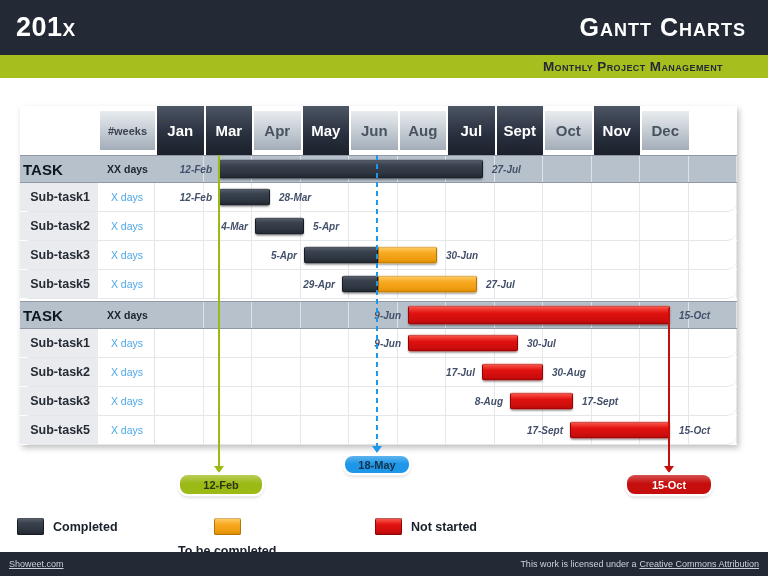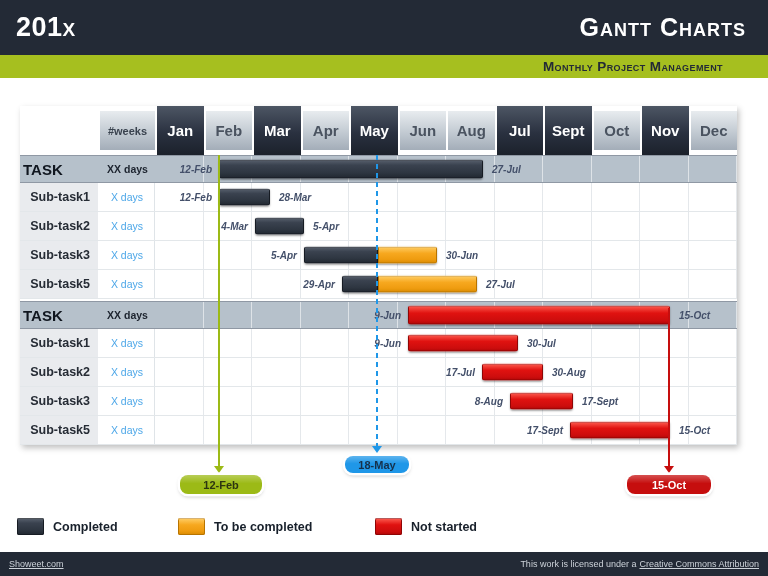--- a/index.html
+++ b/index.html
@@ -35,21 +35,21 @@
   .grow .weeks { width:55px; display:flex; align-items:center; justify-content:center; }
   .grow .chart { width:582px; position:relative; }
   .gridlines { background-image:repeating-linear-gradient(to right, transparent 0 47.5px, rgba(160,172,184,.28) 47.5px 48.5px); }
 
   .grow.task { height:28px; background:#b6c1cb; border-top:1.5px solid #8f98a4; border-bottom:1.5px solid #8f98a4; }
   .grow.task .name { font-size:15px; font-weight:bold; color:#10161f; padding-left:3px; }
   .grow.task .weeks { font-size:10.5px; font-weight:bold; color:#1c232e; }
   .grow.task .chart { background-image:repeating-linear-gradient(to right, transparent 0 47.5px, rgba(255,255,255,.55) 47.5px 48.5px); }
   .grow.task + .grow.task, .grow.sub + .grow.task { margin-top:2px; }
 
-  .grow.sub { height:29px; background:#fff; border-bottom:1px solid #e3e7ea; }
+  .grow.sub { height:29px; background:#fff; border-bottom:1px solid #e3e7ea;border-radius:10px; }
   .grow.sub .name { background:#e9ebee; justify-content:flex-end; padding-right:8px;
                     font-size:12.5px; font-weight:bold; color:#262c35; border-right:2px solid #fff; }
   .grow.sub .weeks { font-size:10.5px; color:#4da7e8; border-right:1px solid #dfe4e8; }
 
   .bar { position:absolute; top:50%; transform:translateY(-50%); height:17px; border-radius:3px;
          overflow:hidden; display:flex; box-shadow:0 1px 2px rgba(0,0,0,.35); }
   .grow.task .bar { height:19px; }
   .seg { height:100%; }
   .seg.completed { background:linear-gradient(#5a6370,#3a424f 30%,#2e3641 70%,#20262f);
                    box-shadow:inset 0 1px 0 rgba(255,255,255,.25), inset 0 0 0 1px #161b23; }
@@ -91,21 +91,20 @@
 <div class="greenbar">
   <div class="subtitle">Monthly Project Management</div>
 </div>
 
 <div class="gantt">
   <div class="ghead">
     <div class="spacer"></div>
     <div class="hcell weeks">#weeks</div>
 
   <div class="hcell month dark">Jan</div>
-      <div class="hcell month light">Feb</div>
       <div class="hcell month dark">Mar</div>
       <div class="hcell month light">Apr</div>
       <div class="hcell month dark">May</div>
       <div class="hcell month light">Jun</div>
       <div class="hcell month light">Aug</div>
       <div class="hcell month dark">Jul</div>
       <div class="hcell month dark">Sept</div>
       <div class="hcell month light">Oct</div>
       <div class="hcell month dark">Nov</div>
       <div class="hcell month light">Dec</div>
@@ -235,21 +234,21 @@
     <div class="vline" style="left: 668px; top: 308px; height: 158px; background: rgb(198, 14, 14);"></div>
     <div class="arrowhead" style="left: 664px; top: 466px; border-top: 7px solid rgb(198, 14, 14);"></div>
     <div class="pill" style="left: 627px; top: 475px; width: 84px; height: 19px; background: linear-gradient(rgba(255, 255, 255, 0.28), rgba(255, 255, 255, 0) 45%), rgb(198, 14, 14); color: rgb(255, 255, 255);">15-Oct</div>
   </div>
 
 <div class="legend">
     <div class="litem" style="left: 17px;">
       <span class="lswatch seg completed"></span>
       <span class="llabel">Completed</span>
     </div>
-    <div class="litem" style="left: 178px;">
+    <div class="litem" style="left: 178px; flex-direction: column;">
       <span class="lswatch seg upcoming"></span>
       <span class="llabel">To be completed</span>
     </div>
     <div class="litem" style="left: 375px;">
       <span class="lswatch seg notstarted"></span>
       <span class="llabel">Not started</span>
     </div>
   </div>
 
 <div class="footer">

